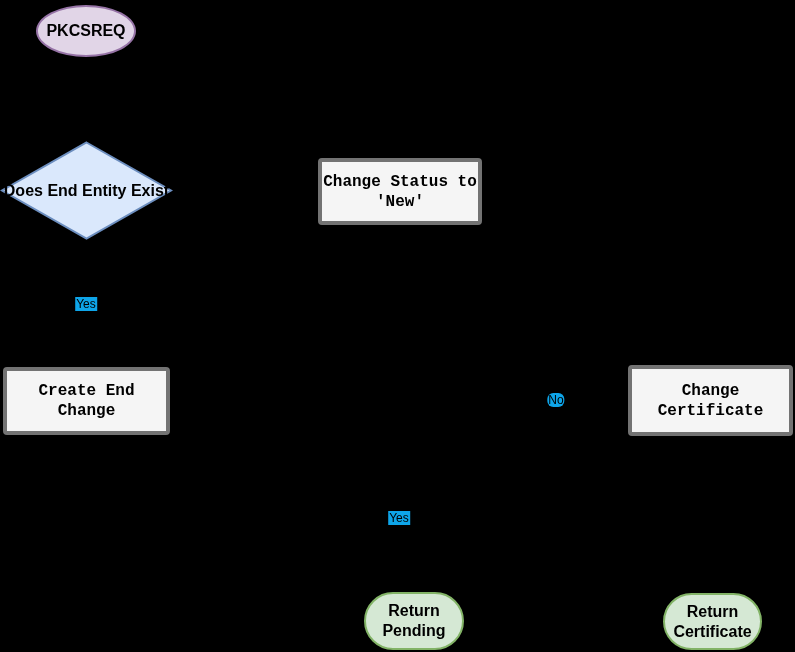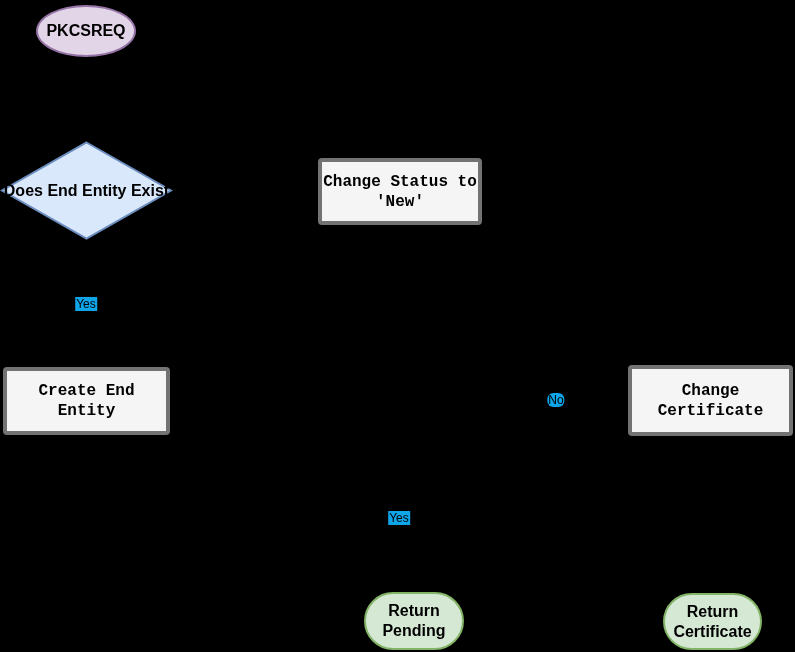--- a/index.html
+++ b/index.html
@@ -93,21 +93,21 @@
     <span class="lbl">Does End Entity Exist</span>
   </div>
 
   <div class="node rect" id="node-change-status">
     <span>Change Status to 'New'</span>
   </div>
 
   <span class="edge-label" id="label-yes-exist">Yes</span>
 
   <div class="node rect" id="node-create-end-entity">
-    <span>Create End Entity</span>
+    <span>Create End Change</span>
   </div>
 
 
   <span class="edge-label" id="label-no-approval">No</span>
 
   <div class="node rect" id="node-issue-certificate">
     <span>Change Certificate</span>
   </div>
 
   <span class="edge-label" id="label-yes-approval">Yes</span>

